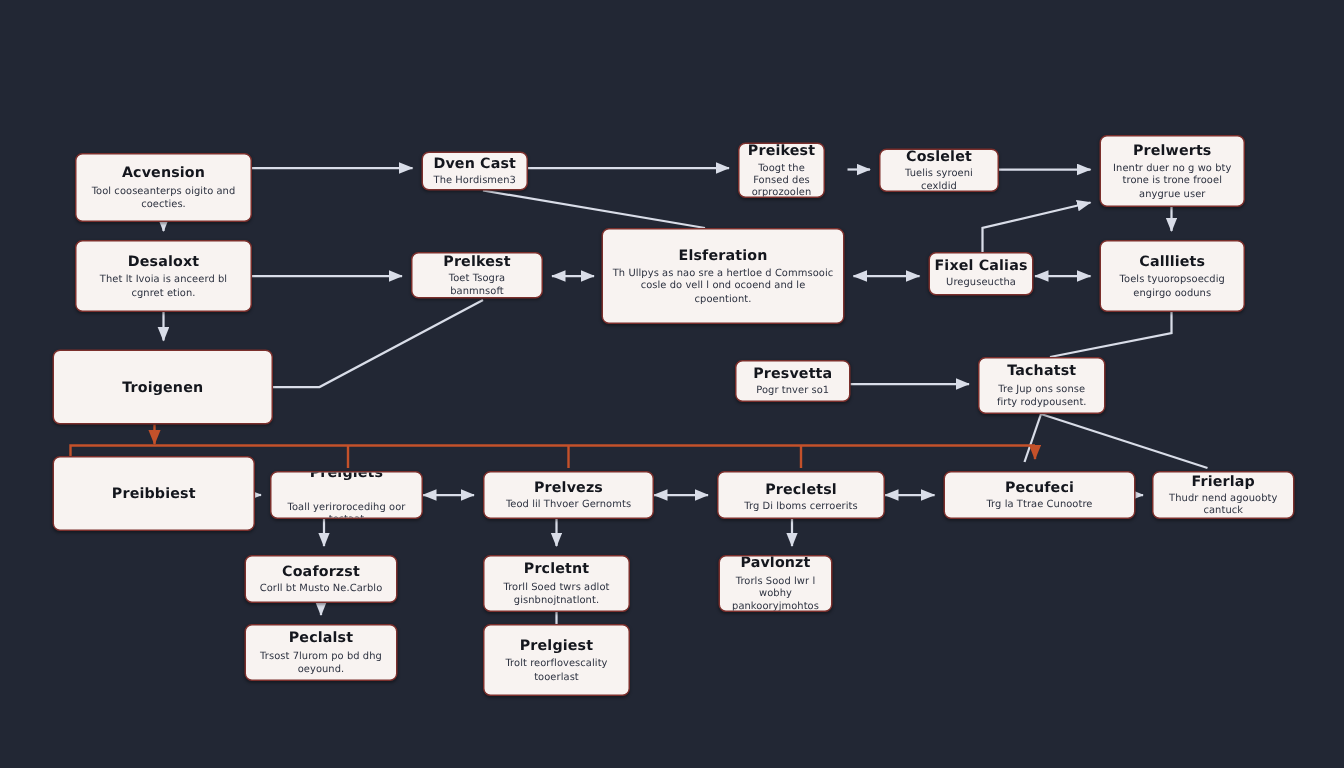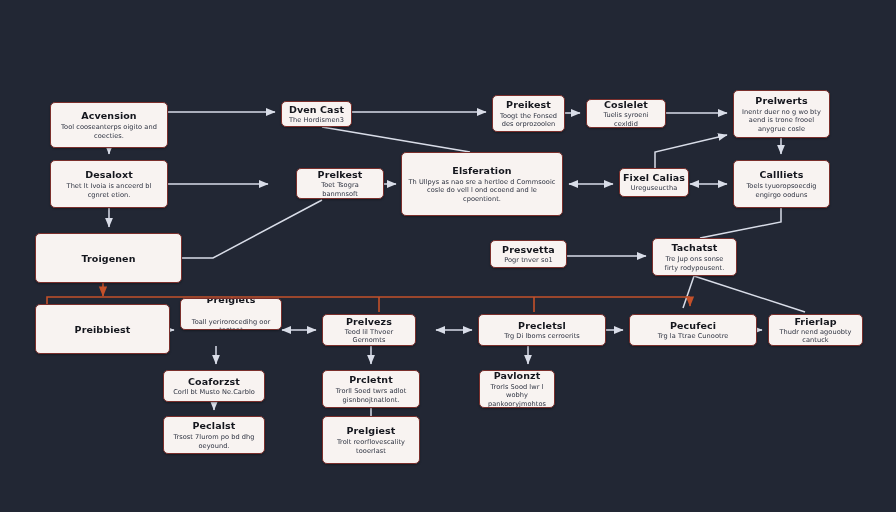--- a/index.html
+++ b/index.html
@@ -118,37 +118,37 @@
 
   <div id="nodes">
       <div class="node" style="left: 50px; top: 102px; width: 118px; height: 46px;">
         <div class="title">Acvension</div>
         <div class="body">Tool cooseanterps oigito and coecties.</div>
       </div>
       <div class="node compact" style="left: 281px; top: 101px; width: 71px; height: 26px;">
         <div class="title">Dven Cast</div>
         <div class="body">The Hordismen3</div>
       </div>
-      <div class="node" style="left: 492px; top: 95px; width: 73px; height: 37px;">
+      <div class="node" style="left: 492px; top: 95px; width: 58px; height: 37px;">
         <div class="title">Preikest</div>
         <div class="body">Toogt the Fonsed des orprozoolen</div>
       </div>
       <div class="node compact" style="left: 586px; top: 99px; width: 80px; height: 29px;">
         <div class="title">Coslelet</div>
         <div class="body">Tuelis syroeni cexldid</div>
       </div>
       <div class="node" style="left: 733px; top: 90px; width: 97px; height: 48px;">
         <div class="title">Prelwerts</div>
-        <div class="body">Inentr duer no g wo bty aend is trone frooel anygrue cosle</div>
+        <div class="body">Inentr duer no g wo bty trone is trone frooel anygrue user</div>
       </div>
       <div class="node" style="left: 50px; top: 160px; width: 118px; height: 48px;">
         <div class="title">Desaloxt</div>
         <div class="body">Thet lt Ivoia is anceerd bl cgnret etion.</div>
       </div>
-      <div class="node compact" style="left: 274px; top: 168px; width: 88px; height: 31px; margin-left: 22px;">
+      <div class="node compact" style="left: 274px; top: 168px; width: 88px; height: 31px;">
         <div class="title">Prelkest</div>
         <div class="body">Toet Tsogra banmnsoft</div>
       </div>
       <div class="node" style="left: 401px; top: 152px; width: 162px; height: 64px;">
         <div class="title">Elsferation</div>
         <div class="body">Th Ullpys as nao sre a hertloe d Commsooic cosle do vell l ond ocoend and le cpoentiont.</div>
       </div>
       <div class="node compact" style="left: 619px; top: 168px; width: 70px; height: 29px;">
         <div class="title">Fixel Calias</div>
         <div class="body">Ureguseuctha</div>
@@ -164,29 +164,29 @@
         <div class="title">Presvetta</div>
         <div class="body">Pogr tnver so1</div>
       </div>
       <div class="node" style="left: 652px; top: 238px; width: 85px; height: 38px;">
         <div class="title">Tachatst</div>
         <div class="body">Tre Jup ons sonse firty rodypousent.</div>
       </div>
       <div class="node" style="left: 35px; top: 304px; width: 135px; height: 50px;">
         <div class="title">Preibbiest</div>
       </div>
-      <div class="node compact" style="left: 180px; top: 298px; width: 102px; height: 32px; gap: 12px;">
+      <div class="node compact" style="left: 180px; top: 314px; width: 102px; height: 32px; gap: 12px;">
         <div class="title">Prelglets</div>
         <div class="body">Toall yerirorocedihg oor testaat</div>
       </div>
-      <div class="node compact" style="left: 322px; top: 314px; width: 94px; height: 32px;">
+      <div class="node compact" style="left: 322px; top: 314px; width: 114px; height: 32px;">
         <div class="title">Prelvezs</div>
         <div class="body">Teod lil Thvoer Gernomts</div>
       </div>
-      <div class="node compact" style="left: 478px; top: 314px; width: 128px; height: 32px;">
+      <div class="node compact" style="left: 478px; top: 314px; width: 112px; height: 32px; justify-content: flex-end;">
         <div class="title">Precletsl</div>
         <div class="body">Trg Di lboms cerroerits</div>
       </div>
       <div class="node compact" style="left: 629px; top: 314px; width: 128px; height: 32px;">
         <div class="title">Pecufeci</div>
         <div class="body">Trg la Ttrae Cunootre</div>
       </div>
       <div class="node compact" style="left: 768px; top: 314px; width: 95px; height: 32px;">
         <div class="title">Frierlap</div>
         <div class="body">Thudr nend agouobty cantuck</div>

